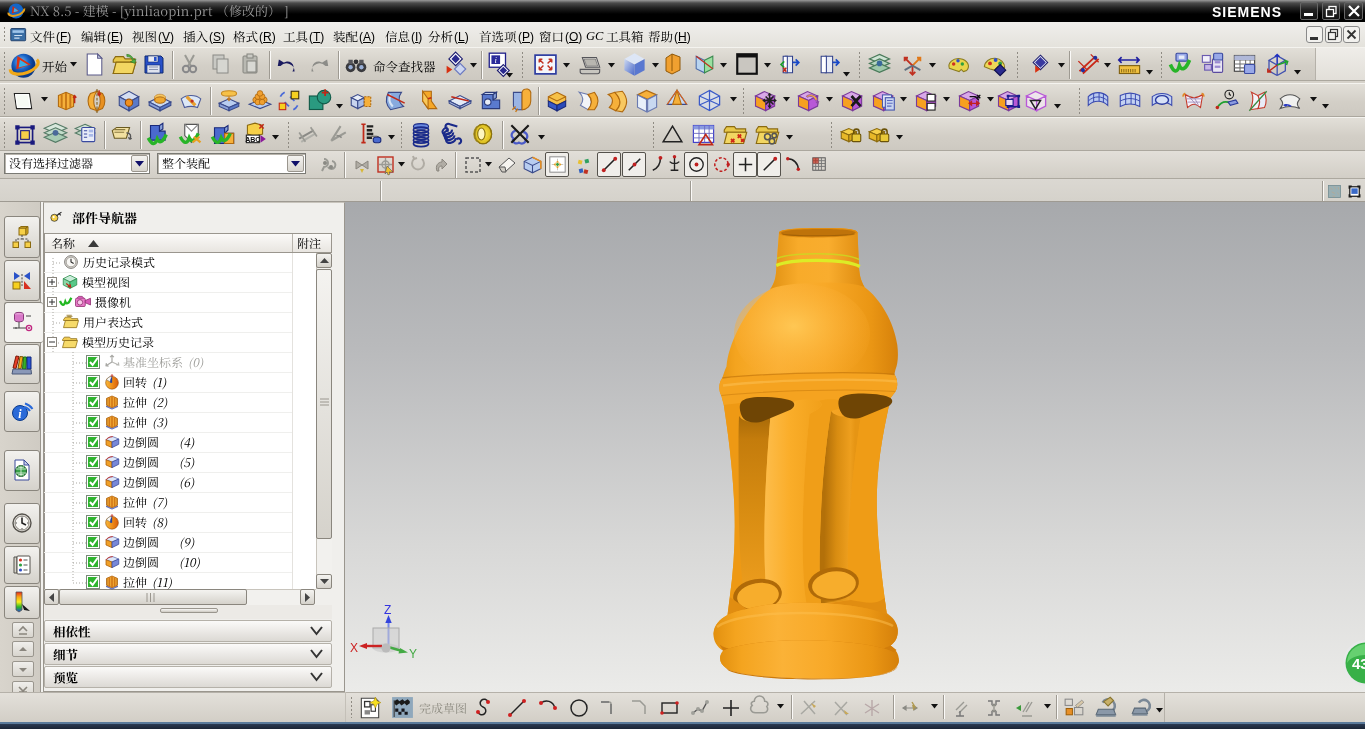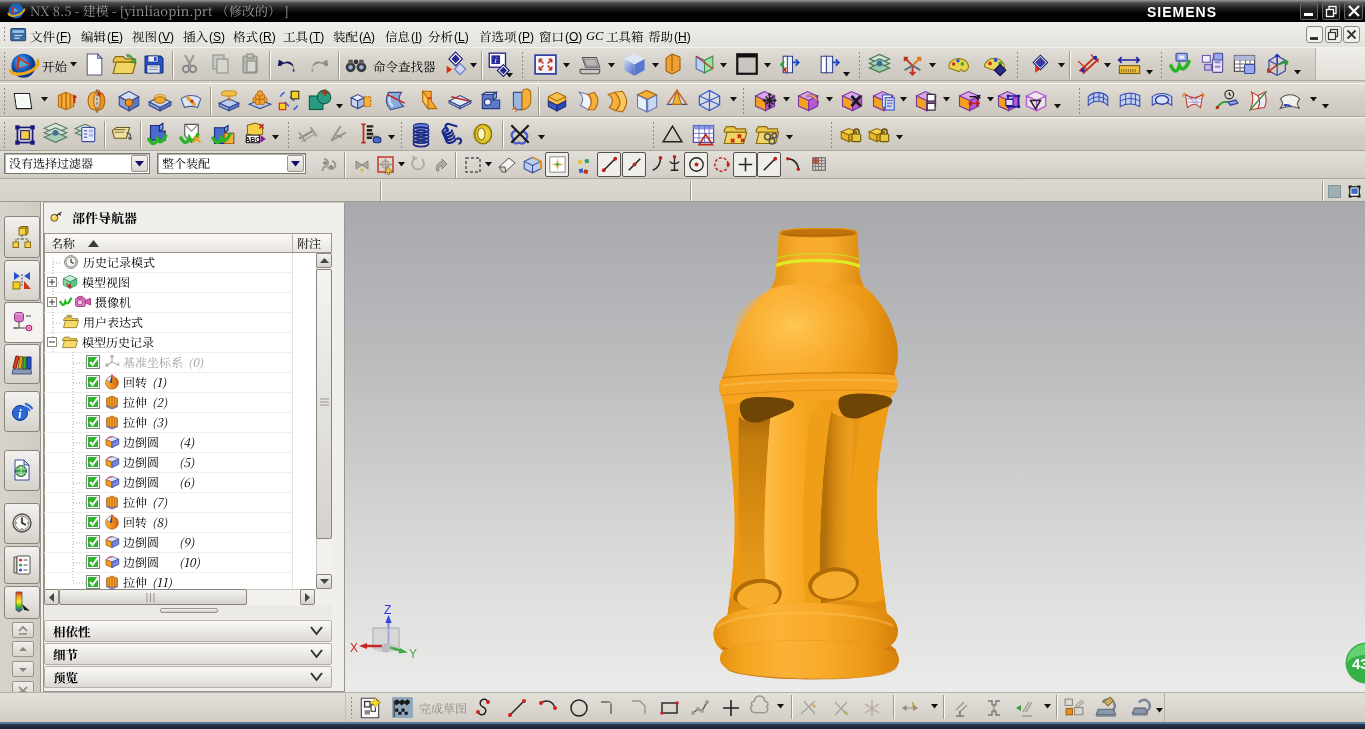--- a/index.html
+++ b/index.html
@@ -12,21 +12,21 @@
 <div class="abs" style="left:0px;top:0px;width:1365px;height:22px;background:linear-gradient(#9a9a9a 0,#4a4a4a 3px,#202020 8px,#000 14px,#000 100%)"></div>
 <svg class="i" style="left:6px;top:1px" width="20" height="20" viewBox="0 0 24 24">
     <circle cx="12" cy="12" r="9" fill="#1466c8"></circle>
     <path d="M3 14 A10 5 -20 1 0 22 9" fill="none" stroke="#e8a018" stroke-width="2.4"></path>
     <path d="M8 6 L16 12 L7 15 Z" fill="#d42a10"></path>
     <path d="M10 8 L15 12 L9 13.5 Z" fill="#3ab0e8"></path>
   </svg>
 <svg class="t" style="left:30px;top:3px" width="261" height="17">
     <path transform="translate(0,13)" d="M8 0.1H8.6V-8.9L9.8 -9.1V-9.5H6.5V-9.1L8.1 -8.9V-5.1L8.1 -1.7L2.8 -9.5H0.6V-9.1L1.8 -9V-0.5L0.6 -0.4V0H3.9V-0.4L2.3 -0.5V-4.1L2.3 -8.3Z M15.9 -9.1 17.2 -8.9 15.1 -5.5 13.1 -9 14.4 -9.1V-9.5H10.7V-9.1L11.8 -9L14.4 -4.6L11.8 -0.5L10.6 -0.4V0H13.7V-0.4L12.3 -0.5L14.6 -4.2L16.8 -0.5L15.5 -0.4V0H19.2V-0.4L18.1 -0.5L15.3 -5.1L17.8 -8.9L19 -9.1V-9.5H15.9Z M26.3 0.2C28.1 0.2 29.3 -0.8 29.3 -2.3C29.3 -3.5 28.7 -4.3 27 -5.1C28.4 -5.7 28.9 -6.6 28.9 -7.5C28.9 -8.7 28 -9.7 26.4 -9.7C25 -9.7 23.8 -8.7 23.8 -7.3C23.8 -6.2 24.3 -5.3 25.7 -4.6C24.3 -4 23.5 -3.2 23.5 -2.1C23.5 -0.7 24.5 0.2 26.3 0.2ZM26.7 -5.2C25.2 -5.9 24.8 -6.7 24.8 -7.6C24.8 -8.6 25.5 -9.2 26.4 -9.2C27.5 -9.2 28 -8.4 28 -7.5C28 -6.5 27.6 -5.8 26.7 -5.2ZM26 -4.5C27.8 -3.7 28.3 -3 28.3 -2C28.3 -0.9 27.6 -0.2 26.4 -0.2C25.2 -0.2 24.5 -1 24.5 -2.2C24.5 -3.2 24.9 -3.8 26 -4.5Z M32.1 0.2C32.6 0.2 33 -0.2 33 -0.6C33 -1.1 32.6 -1.4 32.1 -1.4C31.7 -1.4 31.4 -1.1 31.4 -0.6C31.4 -0.2 31.7 0.2 32.1 0.2Z M37.5 0.2C39.5 0.2 40.8 -1 40.8 -2.9C40.8 -4.7 39.6 -5.7 37.8 -5.7C37.2 -5.7 36.6 -5.6 36.1 -5.4L36.3 -8.6H40.6V-9.5H35.9L35.6 -5L35.9 -4.9C36.4 -5.1 36.9 -5.2 37.5 -5.2C38.8 -5.2 39.7 -4.4 39.7 -2.8C39.7 -1.1 38.8 -0.2 37.3 -0.2C36.9 -0.2 36.6 -0.3 36.3 -0.4L36 -1.4C35.9 -1.9 35.7 -2 35.4 -2C35.2 -2 34.9 -1.9 34.9 -1.7C35.1 -0.5 36.1 0.2 37.5 0.2Z M45.4 -3.1H48.8V-3.8H45.4Z M53.8 -4.6 53.6 -4.5C54 -3.2 54.5 -2.2 55.1 -1.5C54.6 -0.6 54 0.2 53.1 0.8L53.2 1C54.2 0.4 54.9 -0.2 55.5 -1C56.9 0.4 58.9 0.7 61.9 0.7C62.5 0.7 64 0.7 64.6 0.7C64.6 0.3 64.8 0.1 65.2 -0V-0.2C64.3 -0.2 62.7 -0.2 61.9 -0.2C59.1 -0.2 57.2 -0.4 55.8 -1.5C56.5 -2.7 56.8 -4.1 57 -5.5C57.3 -5.5 57.4 -5.5 57.5 -5.6L56.6 -6.5L56.1 -5.9H54.8C55.4 -6.9 56.1 -8.3 56.4 -9.1C56.7 -9.1 57 -9.2 57.1 -9.3L56.1 -10.2L55.6 -9.7H53.2L53.3 -9.3H55.6C55.2 -8.4 54.5 -7 54.1 -6.1C53.9 -6.1 53.7 -6 53.6 -5.9L54.4 -5.3L54.7 -5.6H56.2C56 -4.3 55.8 -3.1 55.3 -2C54.7 -2.6 54.2 -3.5 53.8 -4.6ZM62.8 -7.8H60.9V-9.1H62.8ZM62.8 -7.4V-6.1H60.9V-7.4ZM64.4 -8.5 63.9 -7.8H63.6V-9C63.9 -9 64.1 -9.1 64.2 -9.2L63.1 -10L62.7 -9.5H60.9V-10.4C61.2 -10.4 61.3 -10.6 61.3 -10.7L60 -10.9V-9.5H57.6L57.7 -9.1H60V-7.8H56.5L56.7 -7.4H60V-6.1H57.6L57.7 -5.7H60V-4.3H57.4L57.6 -4H60V-2.6H56.7L56.8 -2.2H60V-0.5H60.2C60.5 -0.5 60.9 -0.7 60.9 -0.8V-2.2H64.7C64.8 -2.2 65 -2.3 65 -2.4C64.6 -2.8 63.9 -3.3 63.9 -3.3L63.3 -2.6H60.9V-4H63.9C64.1 -4 64.2 -4 64.3 -4.2C63.9 -4.5 63.2 -5 63.2 -5L62.7 -4.3H60.9V-5.7H62.8V-5.3H62.9C63.2 -5.3 63.6 -5.5 63.6 -5.6V-7.4H65C65.2 -7.4 65.3 -7.5 65.4 -7.6C65 -8 64.4 -8.5 64.4 -8.5Z M68.2 -10.9V-7.9H66.2L66.3 -7.5H68C67.7 -5.5 67.1 -3.6 66 -2.1L66.2 -1.9C67.1 -2.8 67.7 -3.8 68.2 -5V1H68.3C68.7 1 69 0.8 69 0.7V-5.8C69.4 -5.3 69.8 -4.6 70 -4C70.7 -3.4 71.4 -4.9 69 -6.1V-7.5H70.7C70.8 -7.5 71 -7.6 71 -7.7C70.6 -8.1 70 -8.7 70 -8.7L69.4 -7.9H69V-10.4C69.3 -10.4 69.4 -10.5 69.5 -10.7ZM71.2 -7.6V-3.3H71.3C71.6 -3.3 72 -3.5 72 -3.6V-4H73.5C73.5 -3.5 73.5 -3 73.4 -2.5H70L70.1 -2.2H73.3C72.9 -1 72 -0 69.4 0.8L69.5 1C72.8 0.3 73.8 -0.8 74.2 -2.2H74.3C74.7 -1 75.5 0.3 77.6 1C77.7 0.5 78 0.3 78.4 0.2L78.5 0.1C76.1 -0.4 75 -1.2 74.6 -2.2H77.8C78 -2.2 78.1 -2.2 78.2 -2.4C77.8 -2.8 77.1 -3.3 77.1 -3.3L76.5 -2.5H74.3C74.4 -3 74.5 -3.5 74.5 -4H76.2V-3.5H76.3C76.6 -3.5 77 -3.7 77 -3.8V-7.1C77.3 -7.2 77.5 -7.3 77.6 -7.4L76.5 -8.1L76.1 -7.6H72.1L71.2 -8ZM75 -10.8V-9.4H73.2V-10.3C73.5 -10.4 73.6 -10.5 73.7 -10.7L72.4 -10.8V-9.4H70.4L70.5 -9.1H72.4V-8H72.5C72.8 -8 73.2 -8.2 73.2 -8.2V-9.1H75V-8H75.1C75.5 -8 75.8 -8.2 75.8 -8.3V-9.1H77.8C78 -9.1 78.1 -9.1 78.1 -9.3C77.7 -9.6 77.1 -10.1 77.1 -10.1L76.6 -9.4H75.8V-10.3C76.1 -10.4 76.3 -10.5 76.3 -10.7ZM72 -5.6H76.2V-4.4H72ZM72 -6V-7.3H76.2V-6Z M82.6 -3.1H85.9V-3.8H82.6Z M91.7 2.2H93.8V1.8L92.2 1.7C92.2 0.4 92.2 -0.9 92.2 -2.2V-5.6C92.2 -7 92.2 -8.3 92.2 -9.6L93.8 -9.7V-10.1H91.2C91.3 -8.6 91.3 -7.1 91.3 -5.6V-2.2C91.3 -0.7 91.3 0.8 91.2 2.2Z M98.9 -6.3 100.1 -6.2 99.2 -3.6 98.2 -0.9 96.3 -6.2 97.4 -6.3V-6.7H94.2V-6.3L95.1 -6.3L97.7 0.4L97.6 0.8C97.2 1.8 96.7 2.5 96 2.9L95.9 2.8C95.6 2.5 95.3 2.3 94.9 2.3C94.6 2.3 94.2 2.5 94.2 2.8C94.2 3.3 94.8 3.5 95.4 3.5C96.4 3.5 97.3 2.7 98 0.6L100.6 -6.3L101.5 -6.3V-6.7H98.9Z M103.6 -8.5C104 -8.5 104.4 -8.8 104.4 -9.2C104.4 -9.7 104 -10 103.6 -10C103.2 -10 102.9 -9.7 102.9 -9.2C102.9 -8.8 103.2 -8.5 103.6 -8.5ZM103.1 0H105.3V-0.4L104.3 -0.5C104.2 -1.2 104.2 -2.3 104.2 -3V-4.9L104.3 -6.8L104.1 -6.9L102 -6.4V-6L103.1 -6C103.2 -5.3 103.2 -4.6 103.2 -3.8V-3C103.2 -2.3 103.2 -1.2 103.1 -0.5L102 -0.4V0Z M111.8 0H114V-0.4L113 -0.5L112.9 -3V-4.4C112.9 -6.2 112.3 -6.9 111.1 -6.9C110.3 -6.9 109.4 -6.5 108.5 -5.5L108.4 -6.8L108.3 -6.9L106.3 -6.3V-6L107.4 -6C107.4 -5.3 107.5 -4.7 107.5 -3.8V-3L107.4 -0.5L106.4 -0.4V0H109.5V-0.4L108.5 -0.5L108.5 -3V-5.1C109.4 -5.9 110.1 -6.2 110.7 -6.2C111.4 -6.2 111.9 -5.8 111.9 -4.5V-3L111.9 -0.5L110.8 -0.4V0Z M116 0H118.3V-0.4L117.2 -0.5L117.1 -3V-8.3L117.2 -10.3L117 -10.5L114.9 -10.1V-9.7L116.1 -9.7V-3L116 -0.5L114.9 -0.4V0Z M120.9 -8.5C121.3 -8.5 121.6 -8.8 121.6 -9.2C121.6 -9.7 121.3 -10 120.9 -10C120.4 -10 120.1 -9.7 120.1 -9.2C120.1 -8.8 120.4 -8.5 120.9 -8.5ZM120.4 0H122.5V-0.4L121.5 -0.5C121.5 -1.2 121.5 -2.3 121.5 -3V-4.9L121.5 -6.8L121.4 -6.9L119.2 -6.4V-6L120.4 -6C120.4 -5.3 120.4 -4.6 120.4 -3.8V-3C120.4 -2.3 120.4 -1.2 120.4 -0.5L119.3 -0.4V0Z M129 0.2C129.5 0.2 129.9 -0 130.2 -0.5L130 -0.7C129.8 -0.4 129.6 -0.4 129.4 -0.4C129 -0.4 128.8 -0.6 128.8 -1.4V-4.6C128.8 -6.2 128.1 -6.9 126.6 -6.9C125.1 -6.9 124.2 -6.3 123.9 -5.2C124 -4.9 124.2 -4.7 124.5 -4.7C124.8 -4.7 125 -4.9 125.1 -5.4L125.3 -6.3C125.6 -6.4 126 -6.5 126.3 -6.5C127.3 -6.5 127.8 -6.1 127.8 -4.7V-4.1C127.2 -4 126.6 -3.8 126.1 -3.7C124.3 -3.2 123.7 -2.5 123.7 -1.5C123.7 -0.4 124.5 0.2 125.5 0.2C126.5 0.2 127 -0.2 127.8 -1.1C127.9 -0.3 128.3 0.2 129 0.2ZM127.8 -1.5C127 -0.7 126.5 -0.4 126 -0.4C125.3 -0.4 124.8 -0.9 124.8 -1.7C124.8 -2.4 125.2 -2.9 126.3 -3.3C126.7 -3.5 127.3 -3.7 127.8 -3.8Z M134.2 0.2C135.9 0.2 137.4 -1 137.4 -3.4C137.4 -5.7 135.8 -6.9 134.2 -6.9C132.5 -6.9 130.9 -5.7 130.9 -3.4C130.9 -1 132.4 0.2 134.2 0.2ZM134.2 -0.2C132.9 -0.2 132.1 -1.3 132.1 -3.3C132.1 -5.4 132.9 -6.5 134.2 -6.5C135.4 -6.5 136.2 -5.4 136.2 -3.3C136.2 -1.3 135.4 -0.2 134.2 -0.2Z M142.8 0.2C144.5 0.2 145.7 -1.2 145.7 -3.4C145.7 -5.6 144.6 -6.9 143 -6.9C142.2 -6.9 141.4 -6.6 140.8 -5.8L140.7 -6.8L140.5 -6.9L138.5 -6.3V-6L139.7 -6C139.7 -5.3 139.7 -4.6 139.7 -3.7V0.4L139.7 2.9L138.6 3V3.4H142.1V3L140.8 2.9L140.8 0.4V-0.8C141.4 -0 142.1 0.2 142.8 0.2ZM140.8 -5.5C141.4 -6.1 142 -6.3 142.6 -6.3C143.8 -6.3 144.6 -5.4 144.6 -3.4C144.6 -1.2 143.6 -0.4 142.5 -0.4C141.9 -0.4 141.3 -0.6 140.8 -1.1Z M148.5 -8.5C148.9 -8.5 149.2 -8.8 149.2 -9.2C149.2 -9.7 148.9 -10 148.5 -10C148 -10 147.7 -9.7 147.7 -9.2C147.7 -8.8 148 -8.5 148.5 -8.5ZM148 0H150.1V-0.4L149.1 -0.5C149.1 -1.2 149.1 -2.3 149.1 -3V-4.9L149.1 -6.8L149 -6.9L146.8 -6.4V-6L148 -6C148 -5.3 148 -4.6 148 -3.8V-3C148 -2.3 148 -1.2 148 -0.5L146.9 -0.4V0Z M156.7 0H158.8V-0.4L157.8 -0.5L157.8 -3V-4.4C157.8 -6.2 157.1 -6.9 156 -6.9C155.1 -6.9 154.2 -6.5 153.4 -5.5L153.3 -6.8L153.1 -6.9L151.1 -6.3V-6L152.3 -6C152.3 -5.3 152.3 -4.7 152.3 -3.8V-3L152.3 -0.5L151.2 -0.4V0H154.4V-0.4L153.4 -0.5L153.4 -3V-5.1C154.2 -5.9 155 -6.2 155.5 -6.2C156.3 -6.2 156.7 -5.8 156.7 -4.5V-3L156.7 -0.5L155.6 -0.4V0Z M161.4 0.2C161.8 0.2 162.2 -0.2 162.2 -0.6C162.2 -1.1 161.8 -1.4 161.4 -1.4C160.9 -1.4 160.6 -1.1 160.6 -0.6C160.6 -0.2 160.9 0.2 161.4 0.2Z M168.3 0.2C169.9 0.2 171.2 -1.2 171.2 -3.4C171.2 -5.6 170 -6.9 168.4 -6.9C167.6 -6.9 166.9 -6.6 166.2 -5.8L166.1 -6.8L166 -6.9L164 -6.3V-6L165.1 -6C165.2 -5.3 165.2 -4.6 165.2 -3.7V0.4L165.1 2.9L164 3V3.4H167.5V3L166.2 2.9L166.2 0.4V-0.8C166.8 -0 167.6 0.2 168.3 0.2ZM166.2 -5.5C166.9 -6.1 167.5 -6.3 168 -6.3C169.2 -6.3 170 -5.4 170 -3.4C170 -1.2 169.1 -0.4 168 -0.4C167.3 -0.4 166.8 -0.6 166.2 -1.1Z M173.4 0H175.8V-0.4L174.5 -0.5L174.5 -3V-4.2C174.9 -5.2 175.4 -5.9 176.1 -6.2L176.2 -6.1C176.5 -5.8 176.7 -5.6 177 -5.6C177.5 -5.6 177.7 -5.9 177.7 -6.3C177.6 -6.7 177.2 -6.9 176.7 -6.9C175.8 -6.9 174.9 -6.1 174.5 -5L174.4 -6.8L174.3 -6.9L172.3 -6.3V-6L173.4 -6C173.4 -5.3 173.4 -4.7 173.4 -3.8V-3L173.4 -0.5L172.3 -0.4V0Z M180.9 0.2C181.5 0.2 182.1 -0 182.4 -0.5L182.2 -0.7C181.9 -0.5 181.6 -0.4 181.2 -0.4C180.7 -0.4 180.3 -0.7 180.3 -1.5V-6.2H182.2V-6.7H180.3L180.4 -8.7H179.7L179.3 -6.7L178 -6.6V-6.2H179.3V-2.7C179.3 -2.2 179.3 -1.9 179.3 -1.5C179.3 -0.4 179.8 0.2 180.9 0.2Z M198.1 -10.8 197.9 -11C196.1 -9.9 194.4 -8.1 194.4 -4.9C194.4 -1.8 196.1 0 197.9 1.1L198.1 0.9C196.6 -0.3 195.2 -2.2 195.2 -4.9C195.2 -7.7 196.6 -9.5 198.1 -10.8Z M204 -8.8 202.7 -8.9V-0.9H202.9C203.2 -0.9 203.5 -1.1 203.5 -1.2V-8.4C203.8 -8.5 203.9 -8.6 204 -8.8ZM208.6 -4.7 207.6 -5.4C206.7 -4.4 205.4 -3.7 204.2 -3.2L204.3 -2.9C205.7 -3.3 207.1 -3.9 208.2 -4.6C208.4 -4.6 208.5 -4.6 208.6 -4.7ZM210 -3.5 209 -4.2C207.7 -2.8 205.9 -1.9 204.2 -1.2L204.3 -0.9C206.2 -1.5 208.1 -2.3 209.5 -3.5C209.8 -3.4 209.9 -3.4 210 -3.5ZM211.2 -2.2 210.1 -2.9C208.3 -0.8 206.1 0.1 203.4 0.8L203.5 1C206.4 0.6 208.7 -0.2 210.7 -2.2C211 -2.1 211.1 -2.1 211.2 -2.2ZM207 -10.5 205.8 -10.9C205.4 -9.2 204.6 -7.7 203.8 -6.7L204 -6.5C204.6 -7 205.1 -7.7 205.6 -8.4C206 -7.7 206.5 -7 207.1 -6.4C206.1 -5.7 205 -5.1 203.7 -4.7L203.8 -4.5C205.3 -4.8 206.5 -5.4 207.5 -6.1C208.4 -5.4 209.4 -4.9 210.8 -4.5C210.9 -5 211.2 -5.2 211.5 -5.3L211.5 -5.4C210.1 -5.6 209 -6 208.1 -6.5C209 -7.2 209.8 -8 210.3 -8.9C210.6 -8.9 210.7 -8.9 210.8 -9L209.9 -9.9L209.4 -9.3H206.1C206.3 -9.6 206.4 -9.9 206.5 -10.3C206.8 -10.2 207 -10.4 207 -10.5ZM209.3 -9C208.9 -8.2 208.3 -7.5 207.5 -6.8C206.8 -7.3 206.2 -8 205.8 -8.7L205.9 -9ZM202.1 -7.2 201.6 -7.4C202 -8.3 202.3 -9.3 202.6 -10.2C202.9 -10.2 203.1 -10.3 203.1 -10.5L201.8 -10.9C201.3 -8.5 200.3 -5.9 199.4 -4.3L199.5 -4.2C200 -4.8 200.5 -5.4 200.9 -6.2V1H201C201.4 1 201.7 0.8 201.7 0.8V-7C201.9 -7 202.1 -7.1 202.1 -7.2Z M213 -6.6V-1.5C213 -1.2 212.9 -1.1 212.6 -1L213.1 0.2C213.2 0.1 213.4 0 213.4 -0.2C215.2 -1.2 216.7 -2.1 217.6 -2.7L217.5 -2.8C216.1 -2.3 214.8 -1.7 213.8 -1.3V-5.3L213.8 -5.7H216.2V-5.1H216.4C216.7 -5.1 217.1 -5.3 217.1 -5.4V-9C217.3 -9 217.5 -9.1 217.6 -9.2L216.6 -10L216.1 -9.5H212.6L212.7 -9.1H216.2V-6.1H214ZM220.9 -10.6 219.5 -10.9C219 -8.2 217.9 -5.7 216.7 -4.1L216.9 -3.9C217.6 -4.6 218.2 -5.4 218.8 -6.3C219.1 -4.9 219.5 -3.6 220.1 -2.4C219.1 -1.1 217.7 -0 215.7 0.8L215.8 1C217.9 0.3 219.4 -0.6 220.5 -1.8C221.3 -0.7 222.2 0.2 223.6 0.9C223.7 0.5 224 0.3 224.4 0.2L224.4 0.1C223 -0.5 221.9 -1.3 221 -2.4C222.1 -3.7 222.8 -5.4 223.2 -7.4H224.2C224.3 -7.4 224.5 -7.5 224.5 -7.6C224.1 -8 223.4 -8.6 223.4 -8.6L222.8 -7.8H219.5C219.9 -8.6 220.2 -9.4 220.4 -10.3C220.7 -10.3 220.9 -10.4 220.9 -10.6ZM219.3 -7.4H222.2C221.9 -5.7 221.4 -4.3 220.5 -3C219.8 -4.1 219.3 -5.3 219 -6.7Z M232 -5.9 231.8 -5.8C232.5 -5.1 233.3 -4 233.4 -3.1C234.4 -2.4 235.1 -4.5 232 -5.9ZM229.2 -10.6 227.9 -10.9C227.7 -10.2 227.5 -9.3 227.4 -8.6H226.9L226.1 -9V0.6H226.2C226.6 0.6 226.9 0.4 226.9 0.3V-0.8H229.6V0.2H229.7C230 0.2 230.4 0 230.4 -0.1V-8C230.7 -8.1 230.9 -8.2 231 -8.3L229.9 -9.1L229.5 -8.6H227.8C228.1 -9.1 228.5 -9.8 228.7 -10.3C229 -10.3 229.2 -10.4 229.2 -10.6ZM229.6 -8.2V-5H226.9V-8.2ZM226.9 -4.6H229.6V-1.1H226.9ZM234.1 -10.5 232.7 -10.9C232.3 -8.9 231.5 -6.9 230.7 -5.6L230.8 -5.5C231.6 -6.2 232.2 -7.1 232.7 -8.2H235.9C235.8 -3.8 235.6 -0.8 235.1 -0.3C235 -0.2 234.9 -0.1 234.6 -0.1C234.3 -0.1 233.4 -0.2 232.8 -0.3L232.8 -0.1C233.3 0 233.9 0.2 234.1 0.3C234.3 0.5 234.3 0.7 234.3 1C235 1 235.5 0.8 235.8 0.4C236.5 -0.4 236.7 -3.3 236.8 -8.1C237.1 -8.1 237.2 -8.2 237.3 -8.3L236.3 -9.2L235.8 -8.6H232.9C233.2 -9.1 233.4 -9.7 233.6 -10.2C233.9 -10.2 234 -10.3 234.1 -10.5Z M238.9 -11 238.7 -10.8C240.2 -9.5 241.6 -7.7 241.6 -4.9C241.6 -2.2 240.2 -0.3 238.7 0.9L238.9 1.1C240.7 0 242.4 -1.8 242.4 -4.9C242.4 -8.1 240.7 -9.9 238.9 -11Z M256.8 -10.1H254.8V-9.7L256.3 -9.6C256.4 -8.2 256.4 -6.9 256.4 -5.6V-2.2C256.4 -0.9 256.4 0.4 256.3 1.7L254.8 1.8V2.2H257.3C257.3 0.8 257.3 -0.8 257.3 -2.2V-5.6C257.3 -7.1 257.3 -8.6 257.3 -10.1Z" fill="#9a9a9a"></path>
   </svg>
-<div class="abs" style="left:1147px;top:4px;font:bold 14px 'Liberation Sans',sans-serif;color:#fff;letter-spacing:1px">SIEMENS</div>
+<div class="abs" style="left:1212px;top:4px;font:bold 14px 'Liberation Sans',sans-serif;color:#fff;letter-spacing:1px">SIEMENS</div>
 <div class="abs" style="left:1300px;top:2px;width:18px;height:18px;background:linear-gradient(#555,#222 40%,#111);border:1px solid #666;border-radius:2px"></div>
 <div class="abs" style="left:1304px;top:13px;width:9px;height:3px;background:#fff"></div>
 <div class="abs" style="left:1322px;top:2px;width:18px;height:18px;background:linear-gradient(#555,#222 40%,#111);border:1px solid #666;border-radius:2px"></div>
 <svg class="i" style="left:1326px;top:6px" width="11" height="11">
     <rect x="3" y="0.5" width="7" height="7" fill="none" stroke="#fff" stroke-width="1.3"></rect>
     <rect x="0.5" y="3.5" width="7" height="7" fill="#222" stroke="#fff" stroke-width="1.3"></rect>
   </svg>
 <div class="abs" style="left:1344px;top:2px;width:19px;height:18px;background:linear-gradient(#555,#222 40%,#111);border:1px solid #666;border-radius:2px"></div>
 <svg class="i" style="left:1348px;top:5px" width="12" height="12">
     <path d="M1 1 L11 11 M11 1 L1 11" stroke="#fff" stroke-width="2.2"></path>

